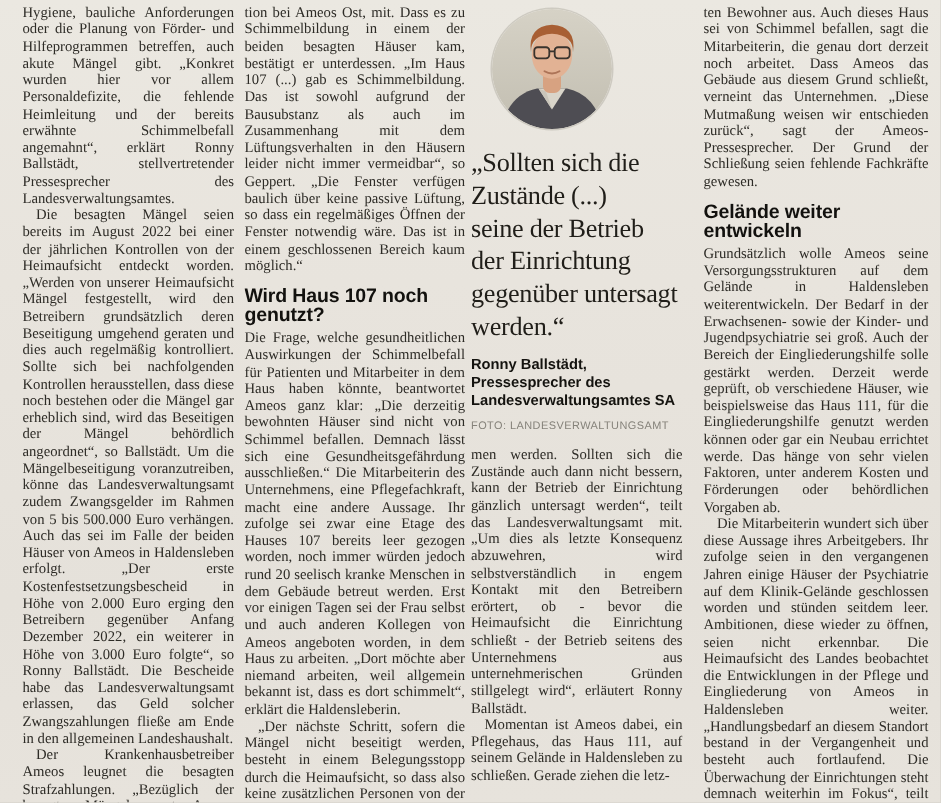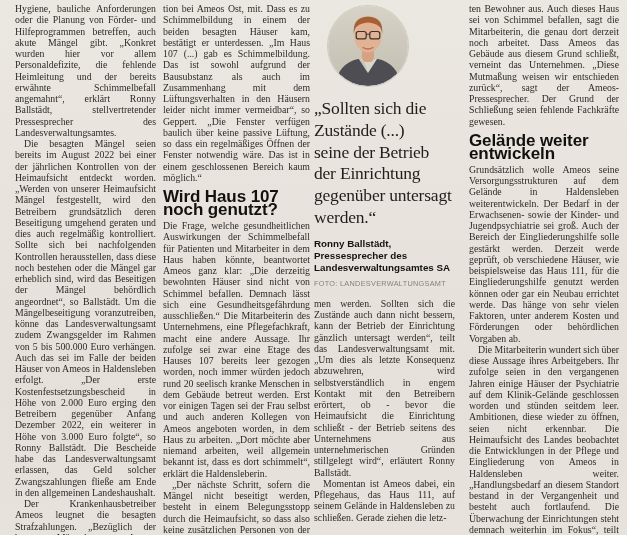--- a/index.html
+++ b/index.html
@@ -11,21 +11,21 @@
   .col{
     position:absolute;top:3px;height:532px;overflow:hidden;
     font-family:"Liberation Serif", serif;
     font-size:9.8px;line-height:11.25px;text-align:justify;
     hyphens:auto;-webkit-hyphens:auto;
   }
   .col p{margin:0;}
   .col p.ind{text-indent:9px;}
   .subhead{
     font-family:"Liberation Sans", sans-serif;font-weight:bold;
-    font-size:17px;line-height:13px;margin:7px 0 4px 0;color:#12110e;
+    font-size:13px;line-height:13px;margin:7px 0 4px 0;color:#12110e;
     text-align:left;letter-spacing:-0.1px;
   }
   #c1{left:15px;width:141px;}
   #c2{left:163px;width:147px;}
   #c3{left:314px;width:141px;top:0;height:535px;}
   #c4{left:469px;width:150px;}
   .photo{
     width:80px;height:80px;margin:6px 0 0 14px;border-radius:50%;
     overflow:hidden;box-shadow:0 0 0 1px rgba(120,115,100,0.25);
   }

